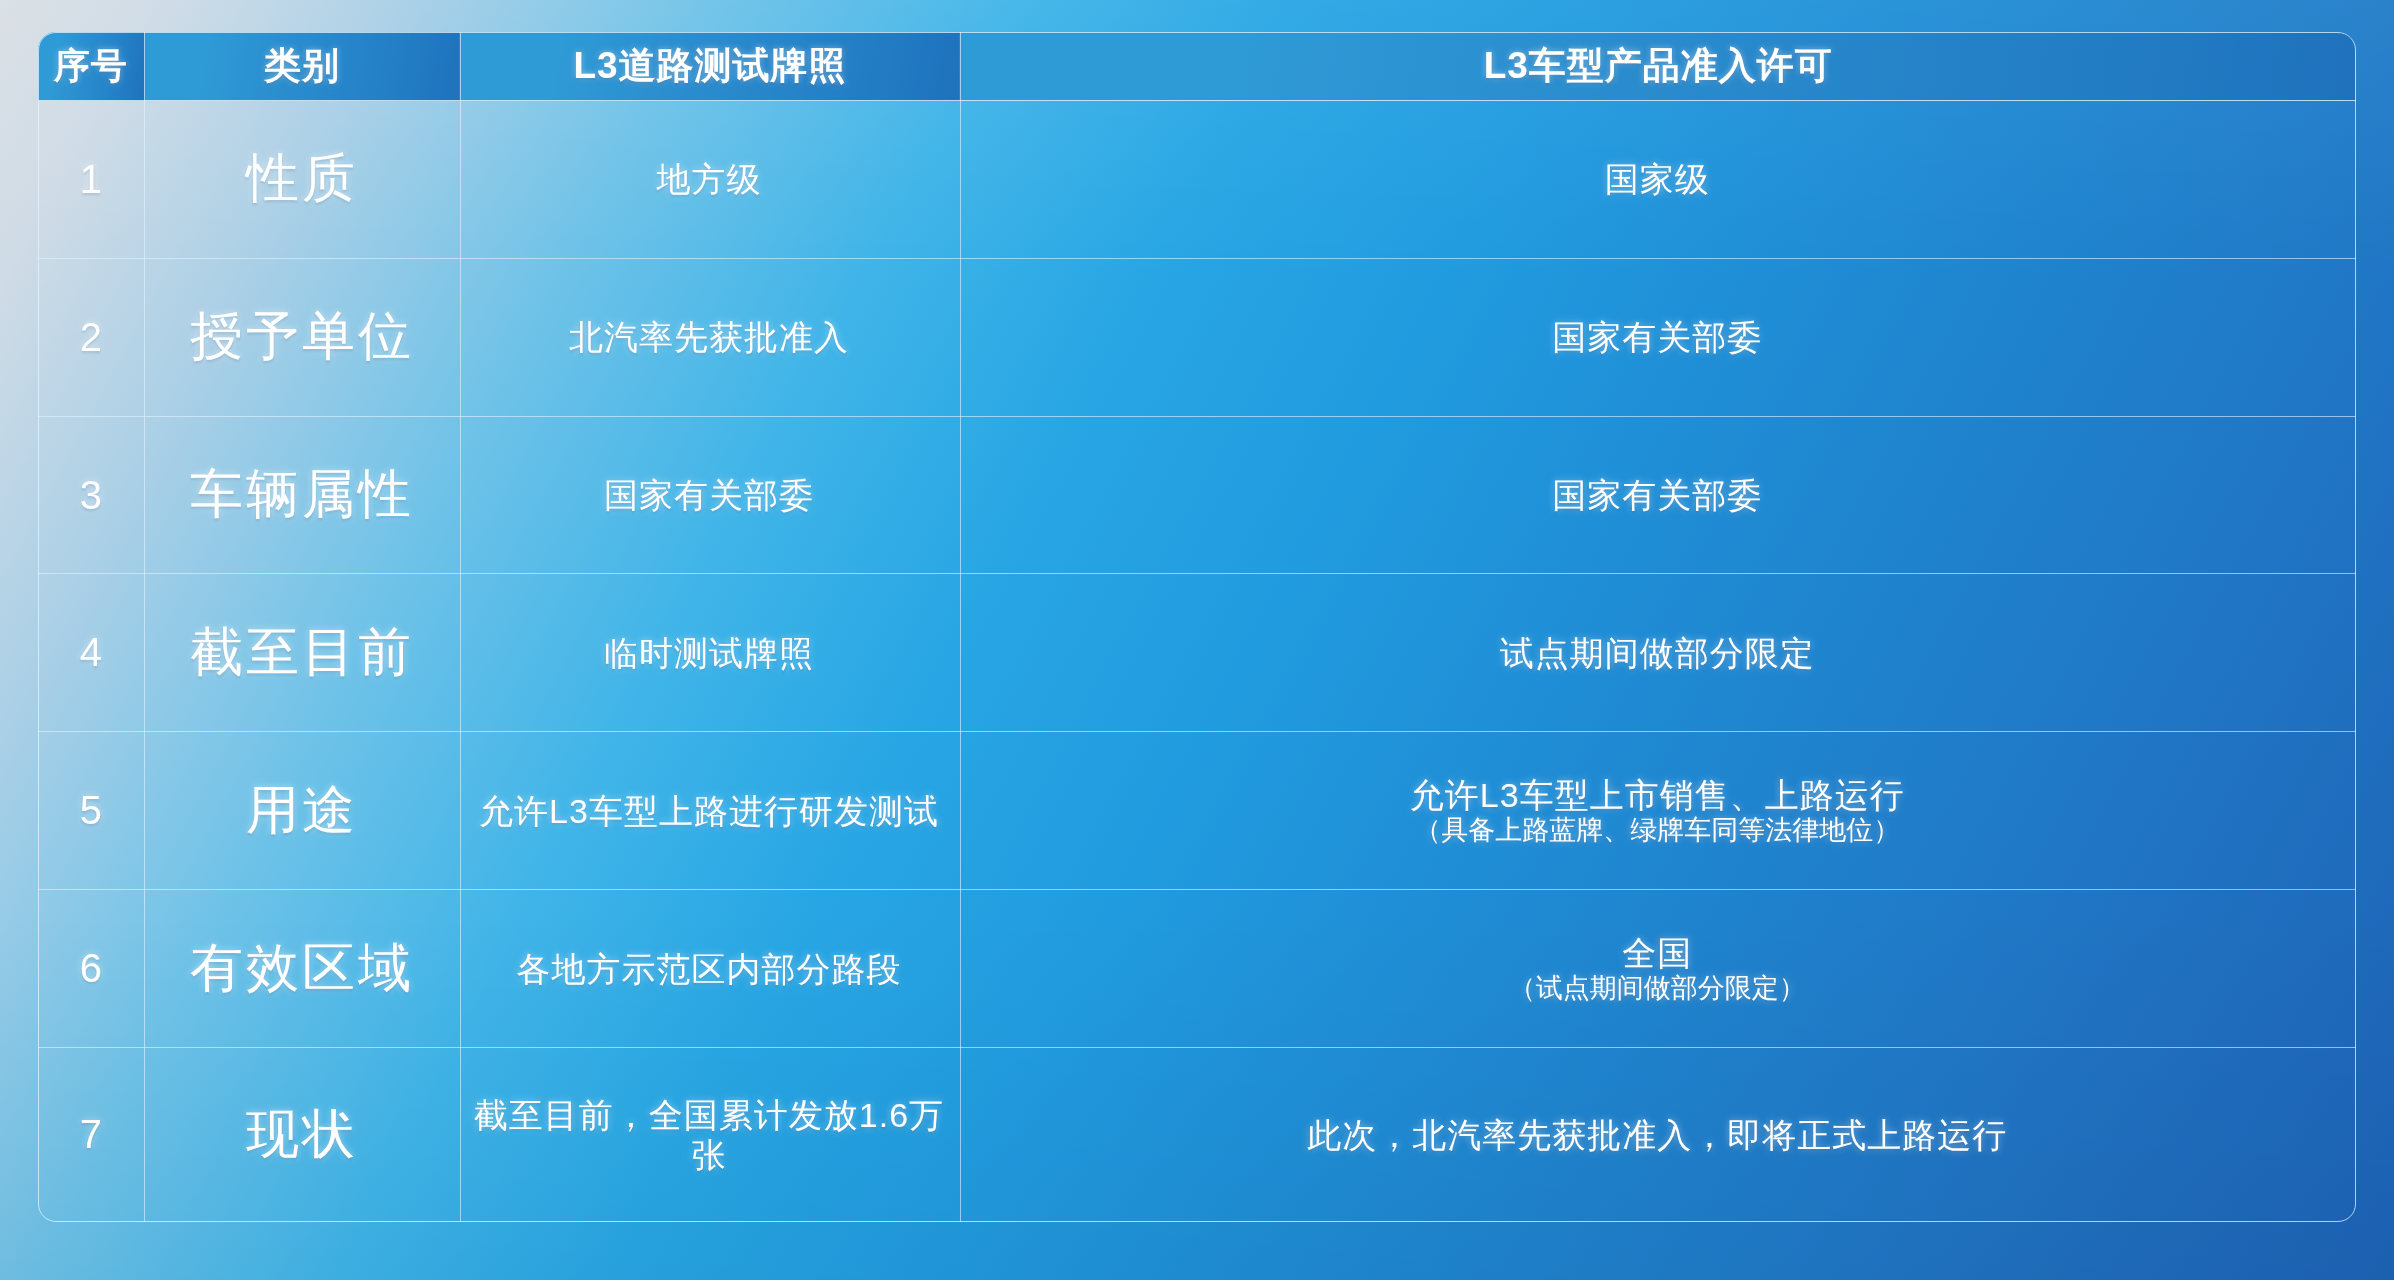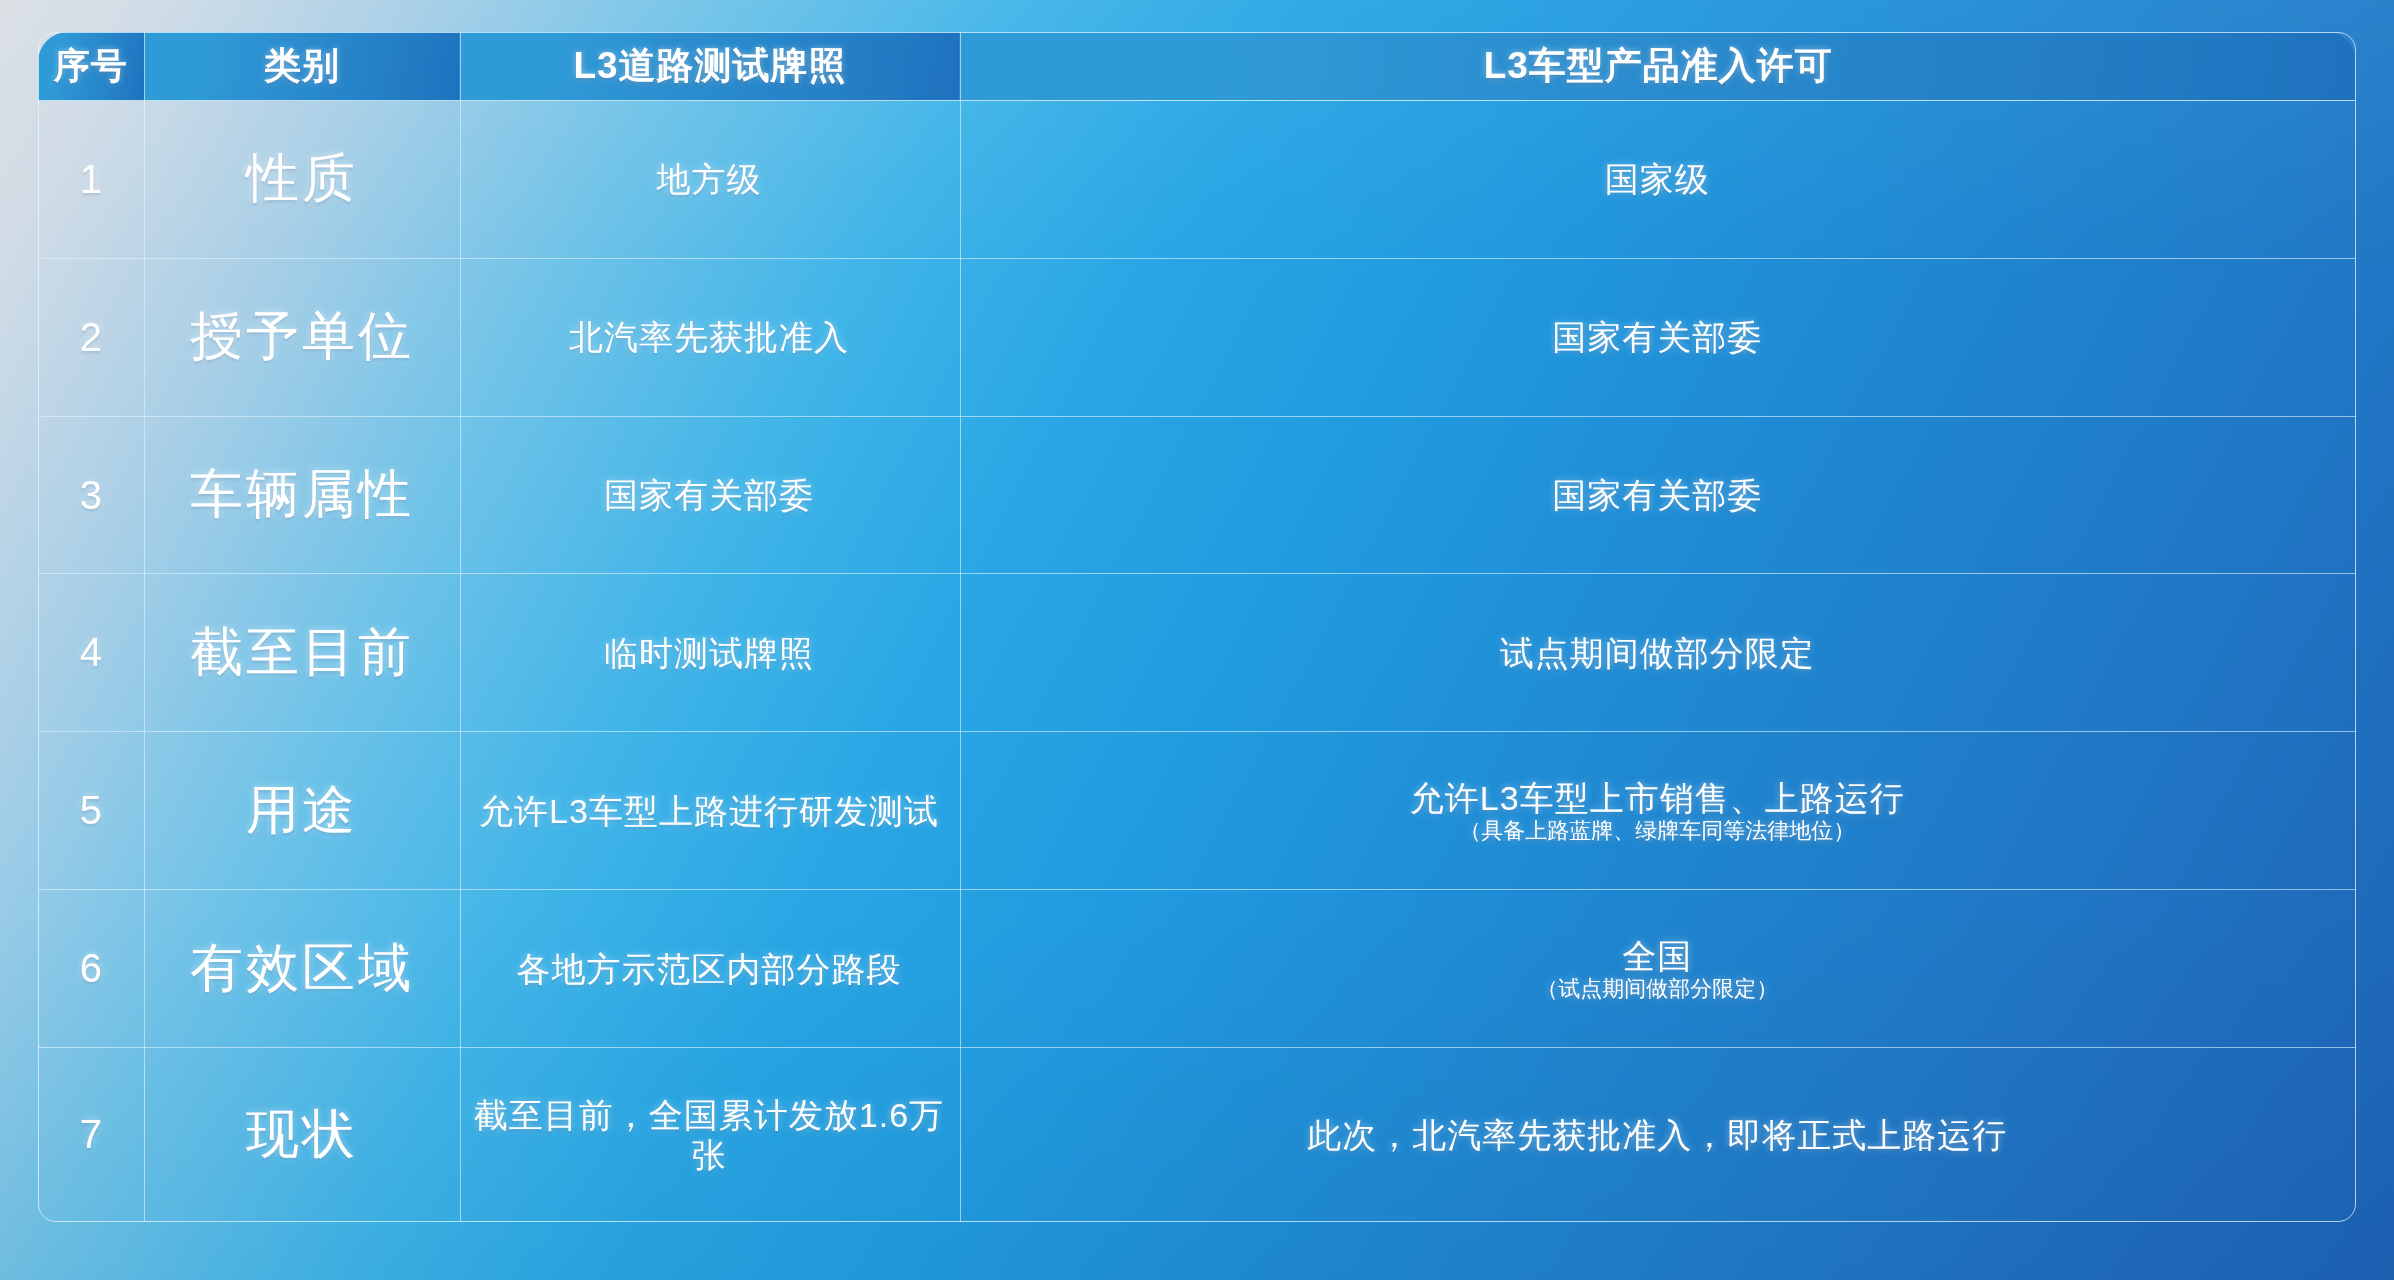--- a/index.html
+++ b/index.html
@@ -38,21 +38,21 @@
     background:
       linear-gradient(180deg, rgba(255,255,255,0.05) 0%, rgba(255,255,255,0.0) 22%, rgba(255,255,255,0.0) 70%, rgba(0,0,0,0.035) 100%);
   }
 
   .table-wrap {
     position: absolute;
     left: 38px;
     top: 32px;
     width: 2318px;
     height: 1190px;
-    border-radius: 30px;
+    border-radius: 18px;
     overflow: hidden;
     z-index: 3;
   }
 
   table.cmp {
     width: 100%;
     height: 100%;
     border-collapse: collapse;
     table-layout: fixed;
   }
@@ -102,21 +102,21 @@
   }
   tbody td.val {
     font-size: 34px;
     font-weight: 500;
     letter-spacing: 1px;
     line-height: 1.18;
     padding-left: 8px;
   }
   tbody td.val .sub {
     display: block;
-    font-size: 22px;
+    font-size: 27px;
     letter-spacing: 0px;
     margin-top: 0;
   }
   tbody td.val .main2 {
     display: block;
   }
 
   
   .table-outline {
     position: absolute;

